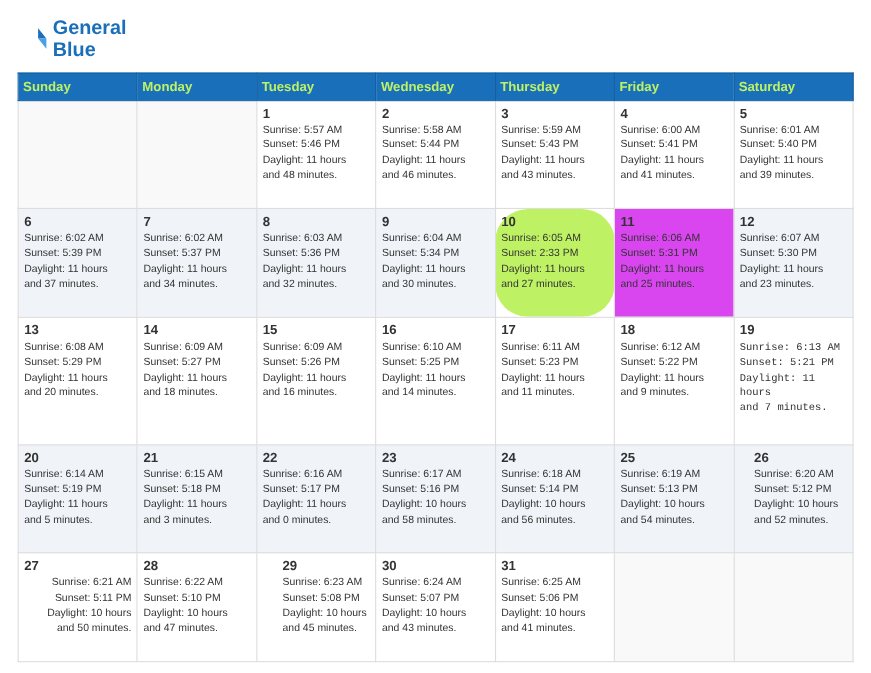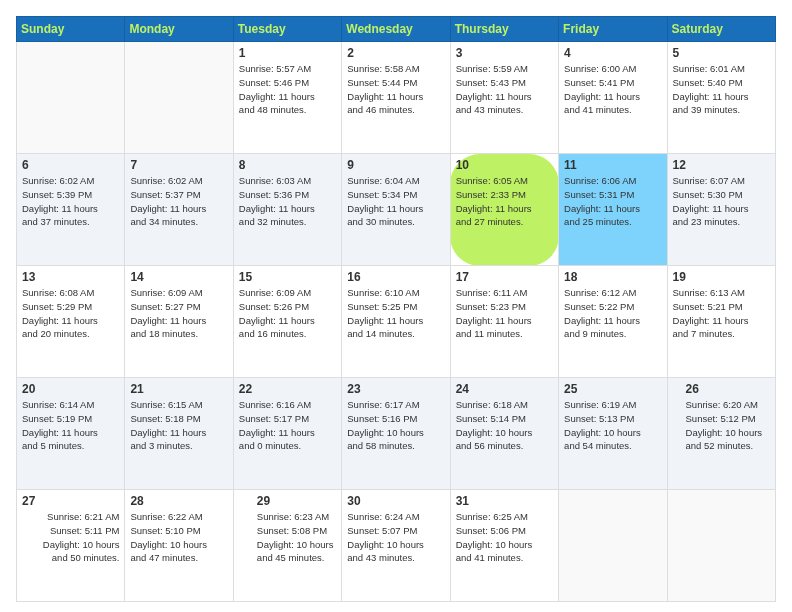--- a/index.html
+++ b/index.html
@@ -95,20 +95,36 @@
     .day-info {
       font-size: 9.5px;
       line-height: 1.45;
       color: #333;
     }
   </style>
 </head>
 <body>
 
 <div class="page">
+  <div class="header">
+    <div class="logo">
+      <svg class="logo-icon" viewBox="0 0 30 30">
+        <polygon points="20,4 28,14 20,14" fill="#1a6fba"></polygon>
+        <polygon points="20,14 28,14 28,24" fill="#4aa0e6"></polygon>
+      </svg>
+      <div class="logo-text">
+        <span>General</span><br>
+        <span style="color:#1a6fba;">Blue</span>
+      </div>
+    </div>
+    <div class="title-block">
+      <div class="month-title"></div>
+      <div class="location"></div>
+    </div>
+  </div>
 
   <table class="calendar">
     <thead>
       <tr>
       <th>Sunday</th>
           <th>Monday</th>
           <th>Tuesday</th>
           <th>Wednesday</th>
           <th>Thursday</th>
           <th>Friday</th>
@@ -184,21 +200,21 @@
 Daylight: 11 hours
 and 30 minutes.</div>
           </td>
           <td style="background: #bef264; border-radius: 30px;">
             <span class="day-num">10</span>
             <div class="day-info" style="white-space: pre-line;">Sunrise: 6:05 AM
 Sunset: 2:33 PM
 Daylight: 11 hours
 and 27 minutes.</div>
           </td>
-          <td style="background: #7dd3fc;">
+          <td style="background: #d946ef;">
             <span class="day-num">11</span>
             <div class="day-info" style="white-space: pre-line;">Sunrise: 6:06 AM
 Sunset: 5:31 PM
 Daylight: 11 hours
 and 25 minutes.</div>
           </td>
           <td style="background: rgb(240, 244, 248);">
             <span class="day-num">12</span>
             <div class="day-info" style="white-space: pre-line;">Sunrise: 6:07 AM
 Sunset: 5:30 PM
@@ -244,21 +260,21 @@
           </td>
           <td style="background: rgb(255, 255, 255);">
             <span class="day-num">18</span>
             <div class="day-info" style="white-space: pre-line;">Sunrise: 6:12 AM
 Sunset: 5:22 PM
 Daylight: 11 hours
 and 9 minutes.</div>
           </td>
           <td style="background: rgb(255, 255, 255);">
             <span class="day-num">19</span>
-            <div class="day-info" style="white-space: pre-line;">Sunrise: 6:13 AM
+            <div class="day-info" style="white-space: pre-line; font-family: Liberation Mono, monospace;">Sunrise: 6:13 AM
 Sunset: 5:21 PM
 Daylight: 11 hours
 and 7 minutes.</div>
           </td>
         </tr>
         <tr>
           <td style="background: rgb(240, 244, 248);">
             <span class="day-num">20</span>
             <div class="day-info" style="white-space: pre-line;">Sunrise: 6:14 AM
 Sunset: 5:19 PM

